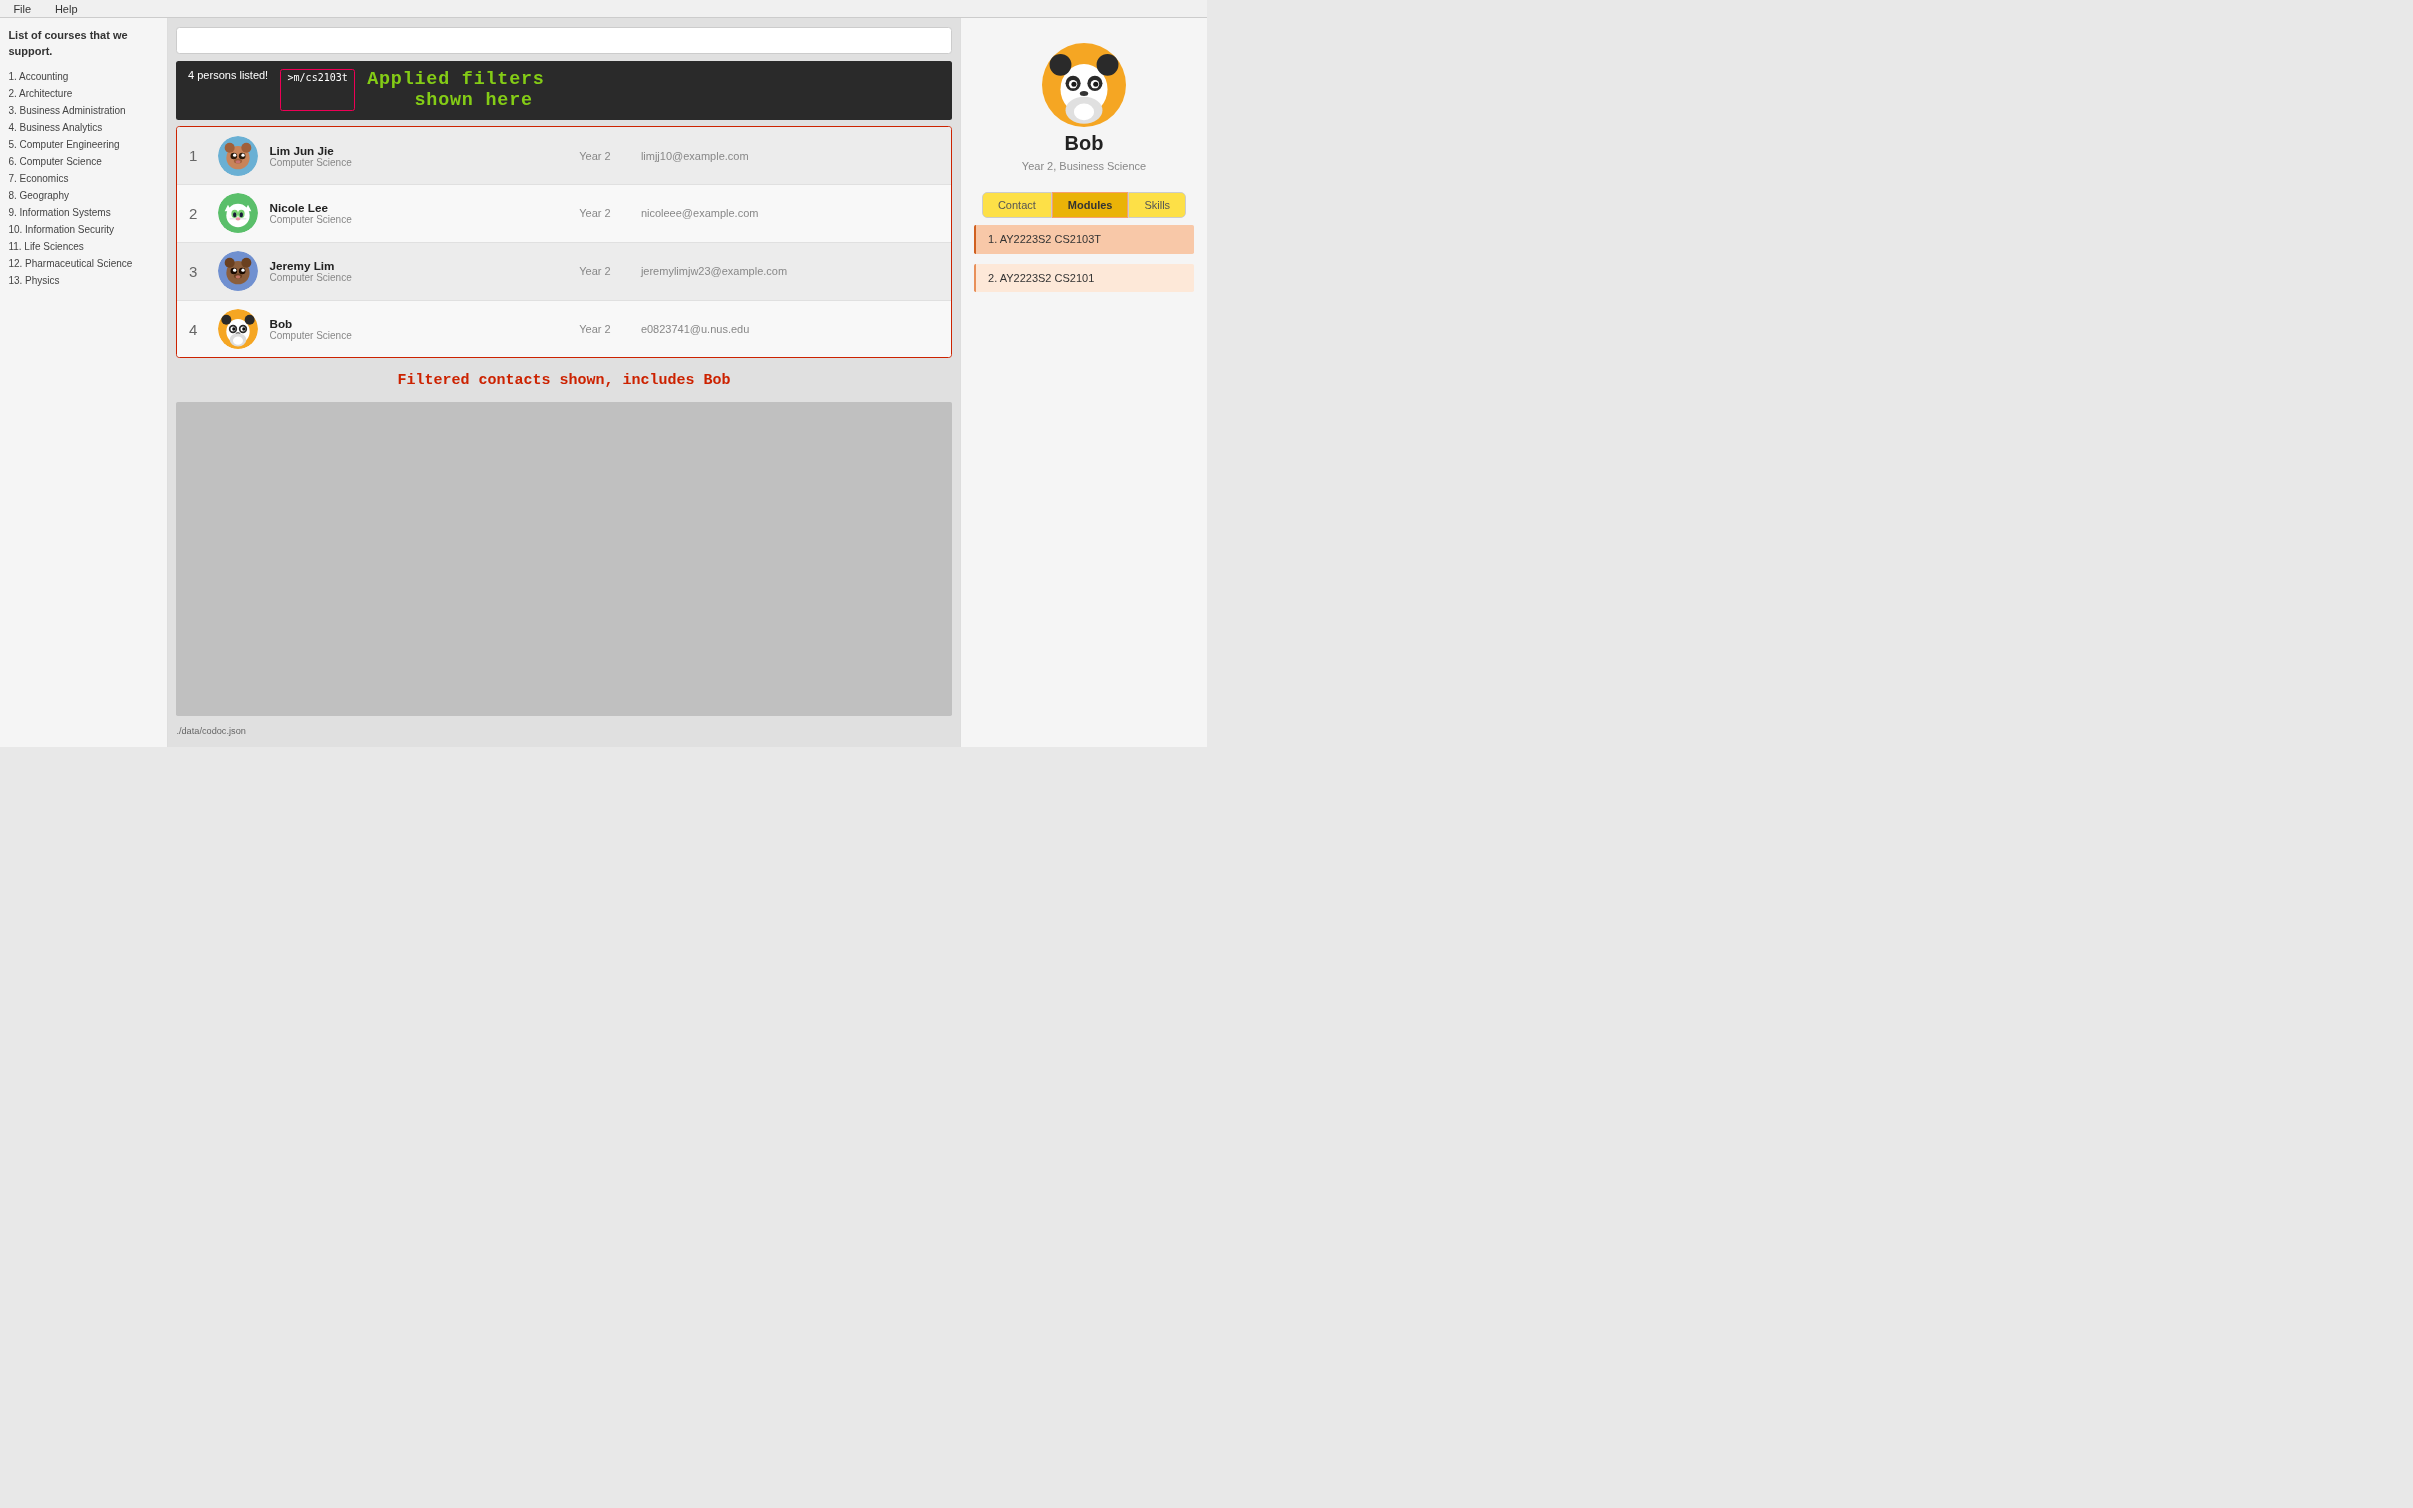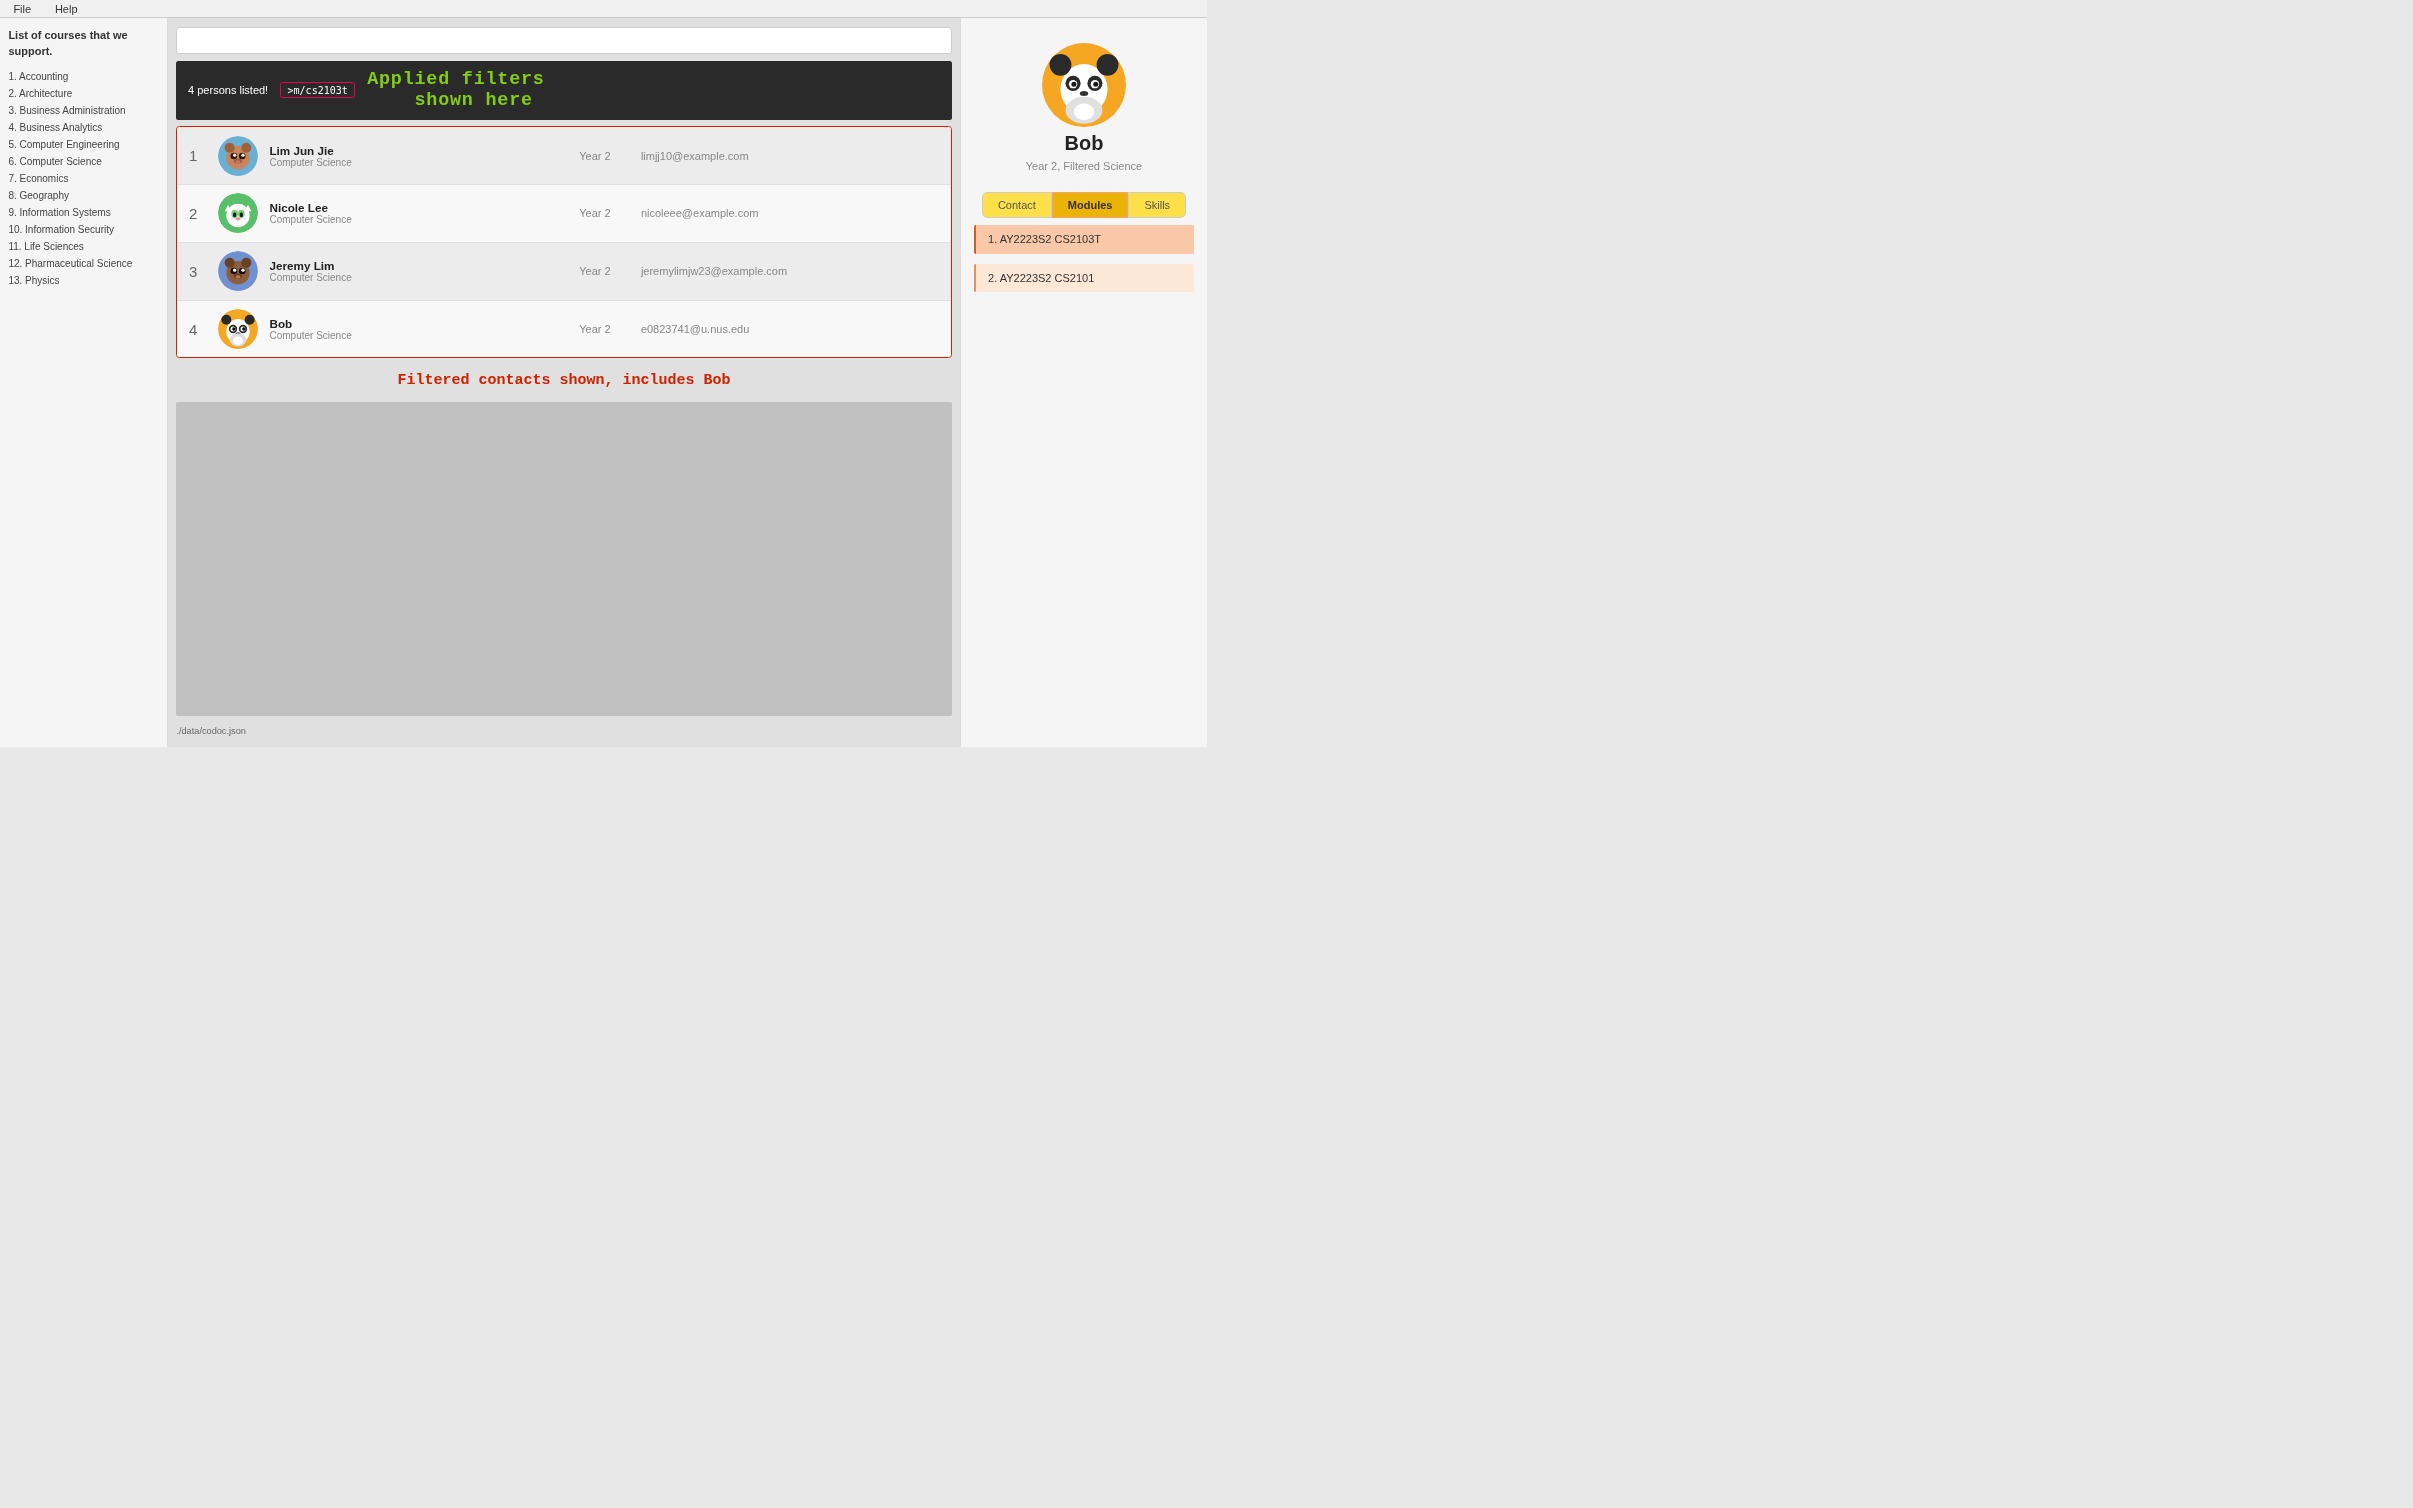--- a/index.html
+++ b/index.html
@@ -79,21 +79,20 @@
       outline: none;
     }
 
     
     .filter-bar {
       background: #2a2a2a;
       color: white;
       padding: 8.4px 11.7px;
       border-radius: 2.5px;
       display: flex;
-      align-items: center;
       gap: 11.7px;
       font-size: 11px;
     }
     .filter-count {
       font-size: 11px;
       white-space: nowrap;
     }
     .filter-tag {
       background: transparent;
       border: 1.7px solid #e05;
@@ -436,21 +435,21 @@
         <circle cx="38" cy="49" r="3" fill="#1a1a1a"></circle>
         <circle cx="64" cy="49" r="3" fill="#1a1a1a"></circle>
 
         <ellipse cx="50" cy="60" rx="5" ry="3" fill="#333"></ellipse>
 
         <ellipse cx="50" cy="80" rx="22" ry="16" fill="#e0e0e0"></ellipse>
 
         <ellipse cx="50" cy="82" rx="12" ry="10" fill="white"></ellipse>
       </svg>
       <div class="profile-name">Bob</div>
-      <div class="profile-subtitle">Year 2, Filtered Science</div>
+      <div class="profile-subtitle">Year 2, Business Science</div>
     </div>
 
     <div class="tabs" id="profile-tabs">
         <button class="tab">Contact</button>
         <button class="tab active">Modules</button>
         <button class="tab">Skills</button>
       </div>
 
     <div class="modules-list" id="modules-list">
         <div class="module-item">1.  AY2223S2  CS2103T</div>

